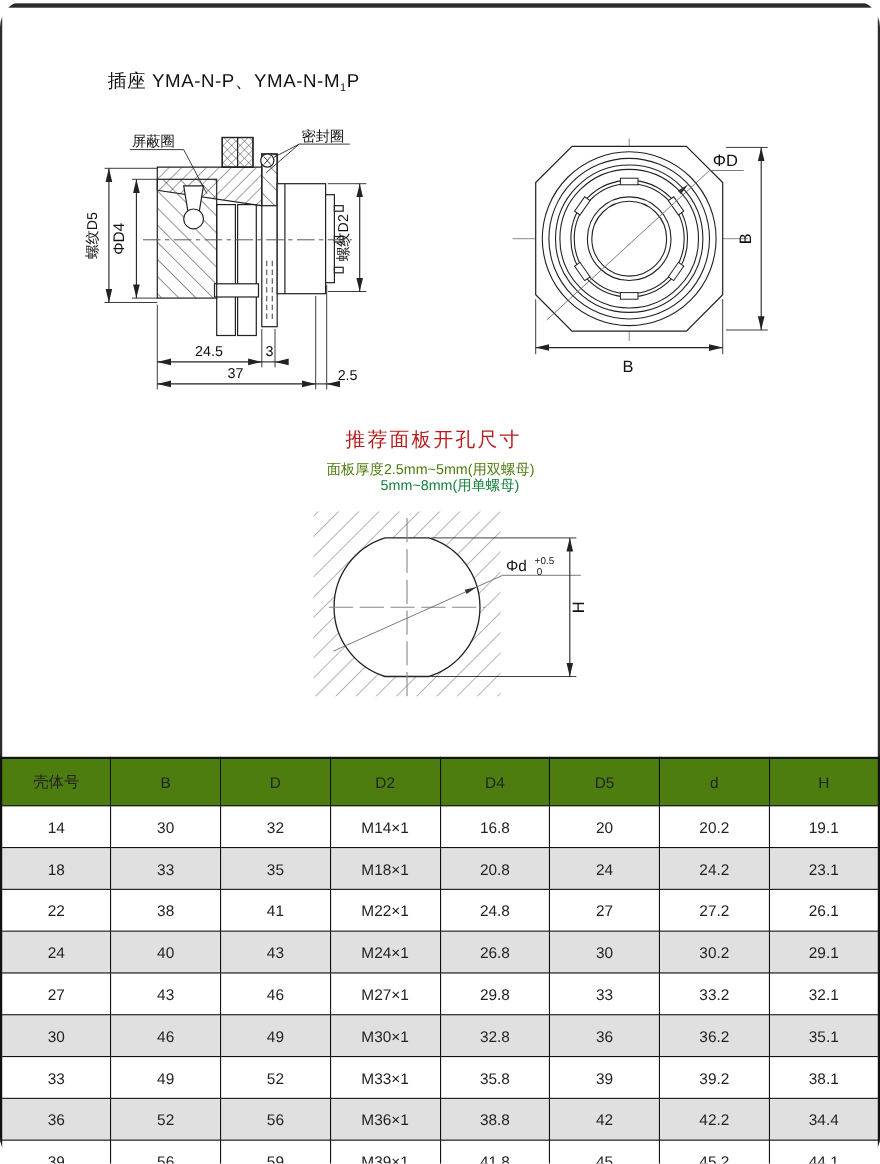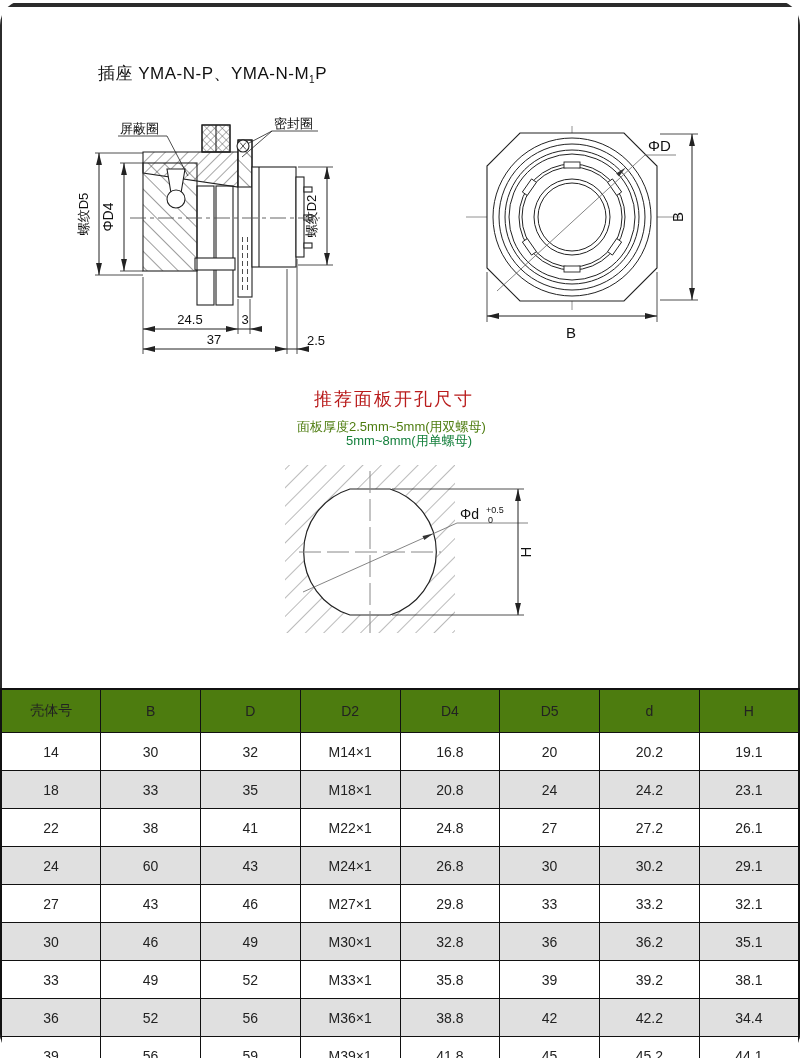--- a/index.html
+++ b/index.html
@@ -245,21 +245,21 @@
           <td>38</td>
           <td>41</td>
           <td>M22×1</td>
           <td>24.8</td>
           <td>27</td>
           <td>27.2</td>
           <td>26.1</td>
         </tr>
         <tr>
           <td>24</td>
-          <td>60</td>
+          <td>40</td>
           <td>43</td>
           <td>M24×1</td>
           <td>26.8</td>
           <td>30</td>
           <td>30.2</td>
           <td>29.1</td>
         </tr>
         <tr>
           <td>27</td>
           <td>43</td>

